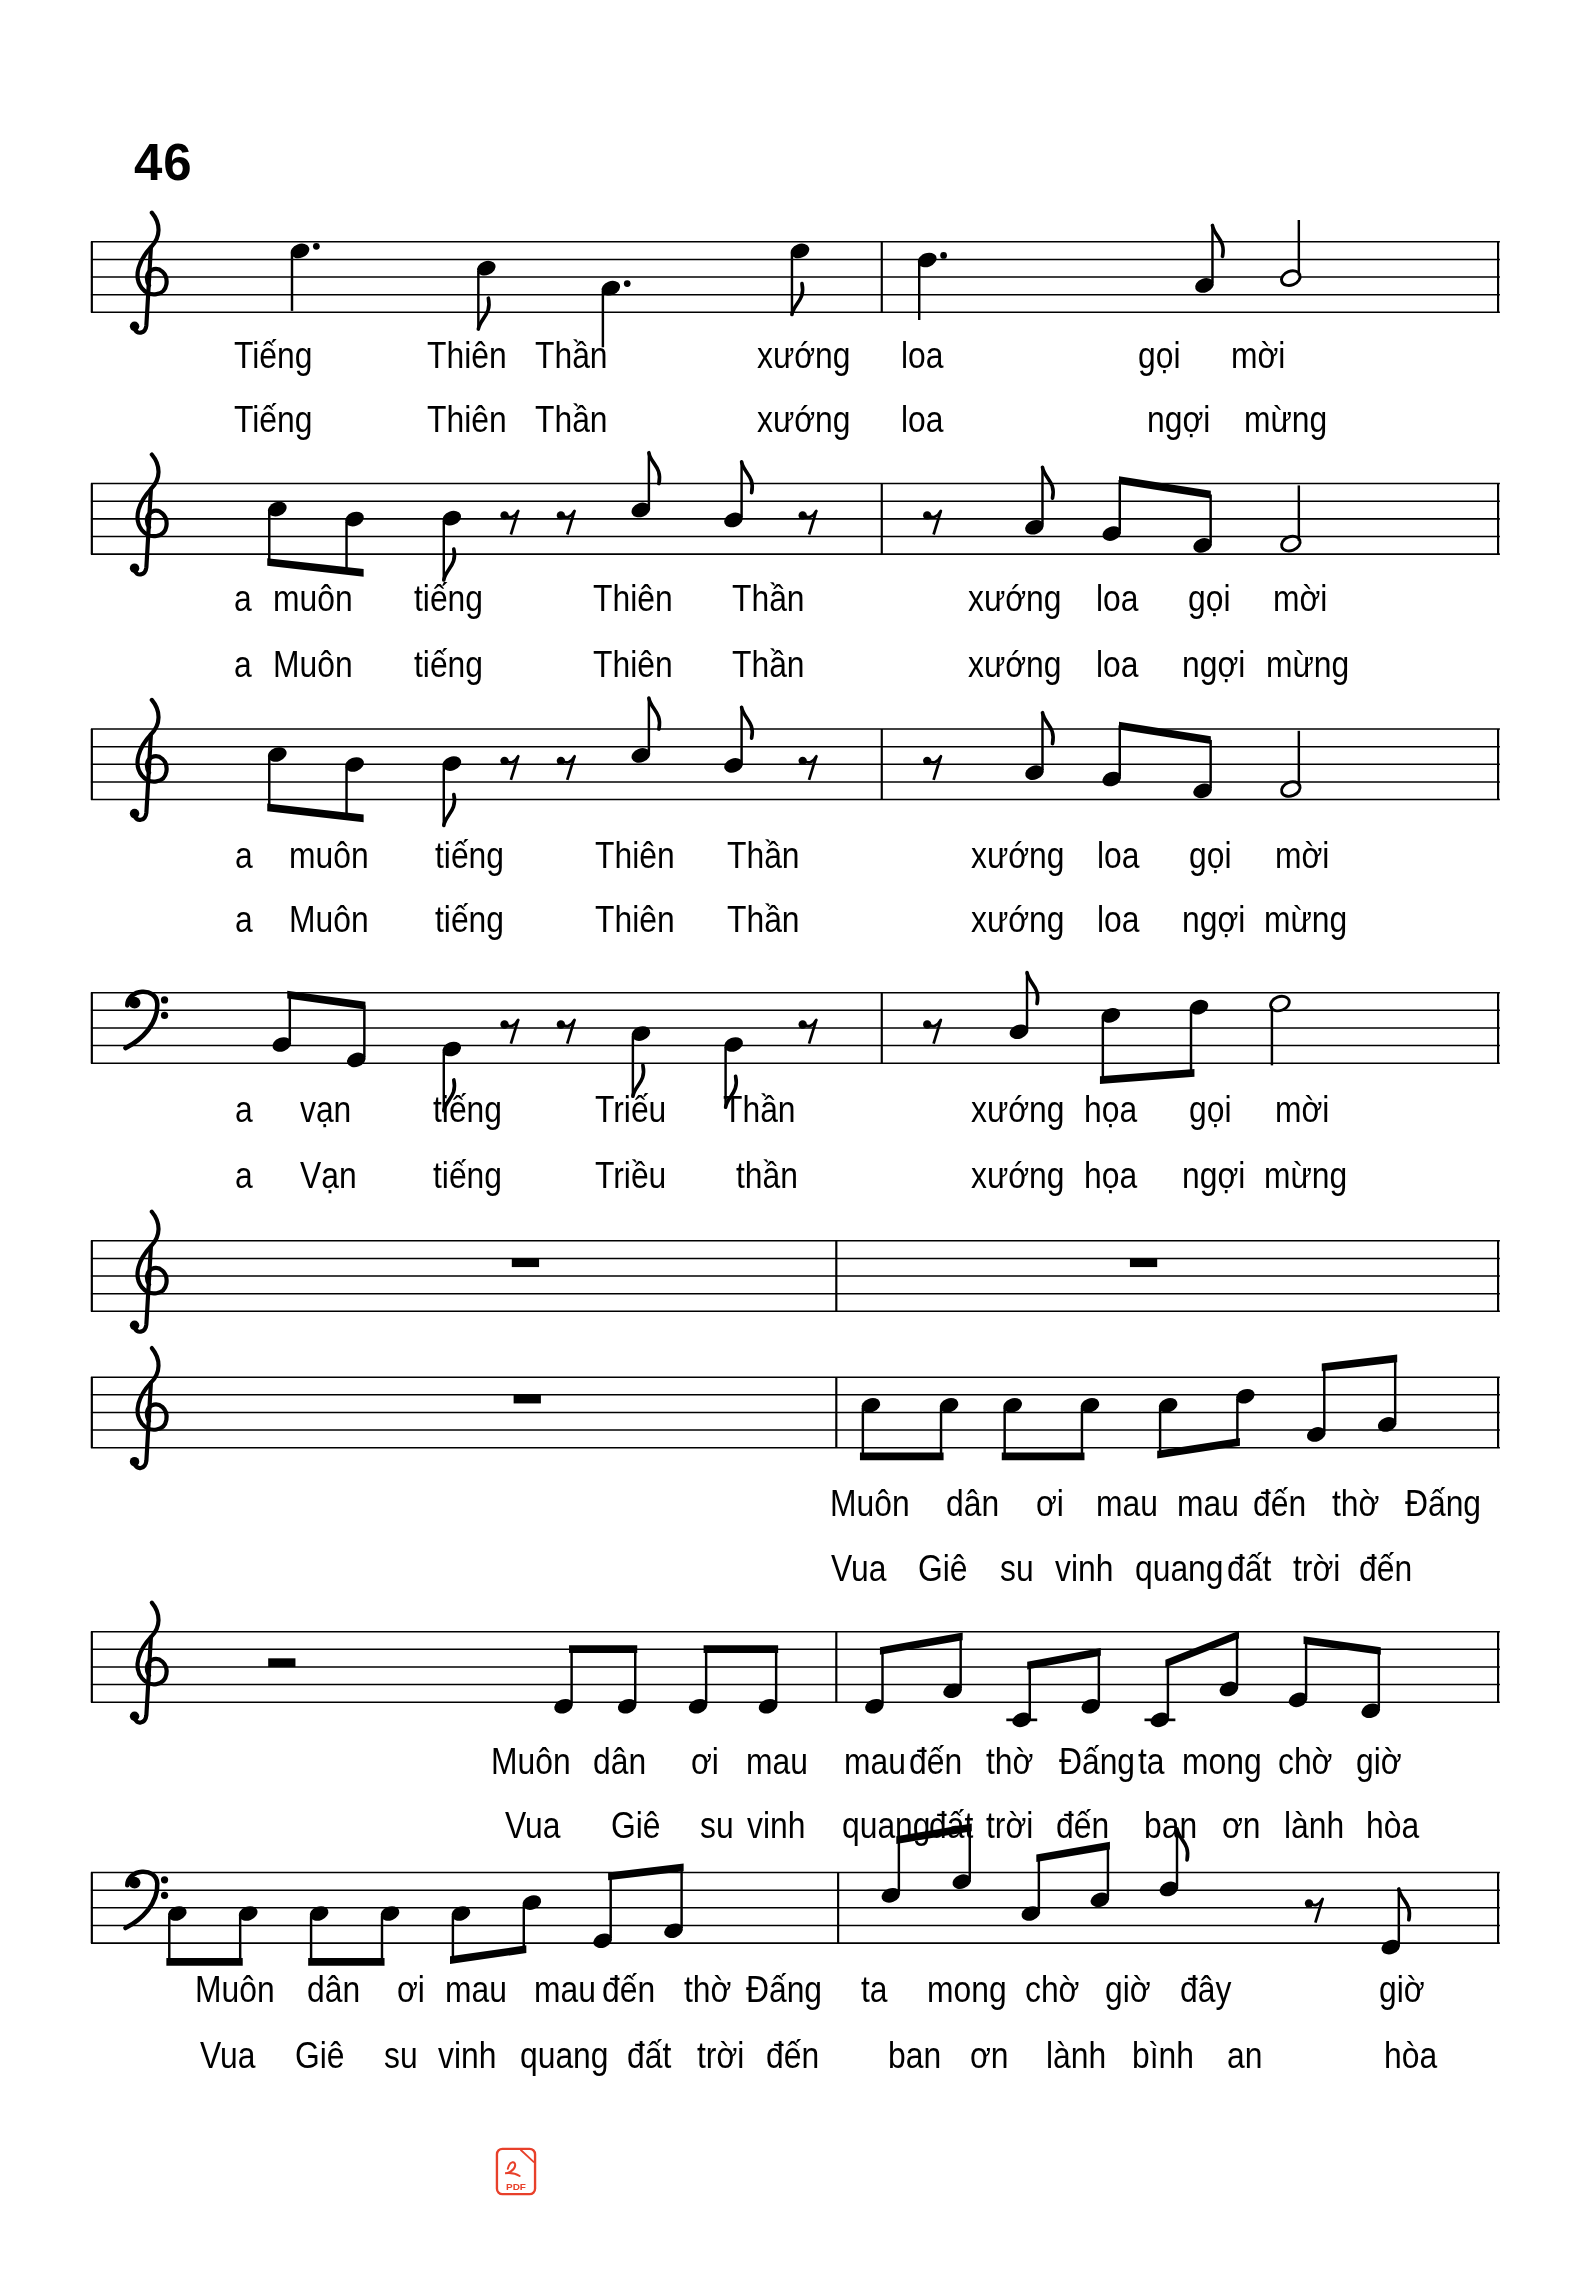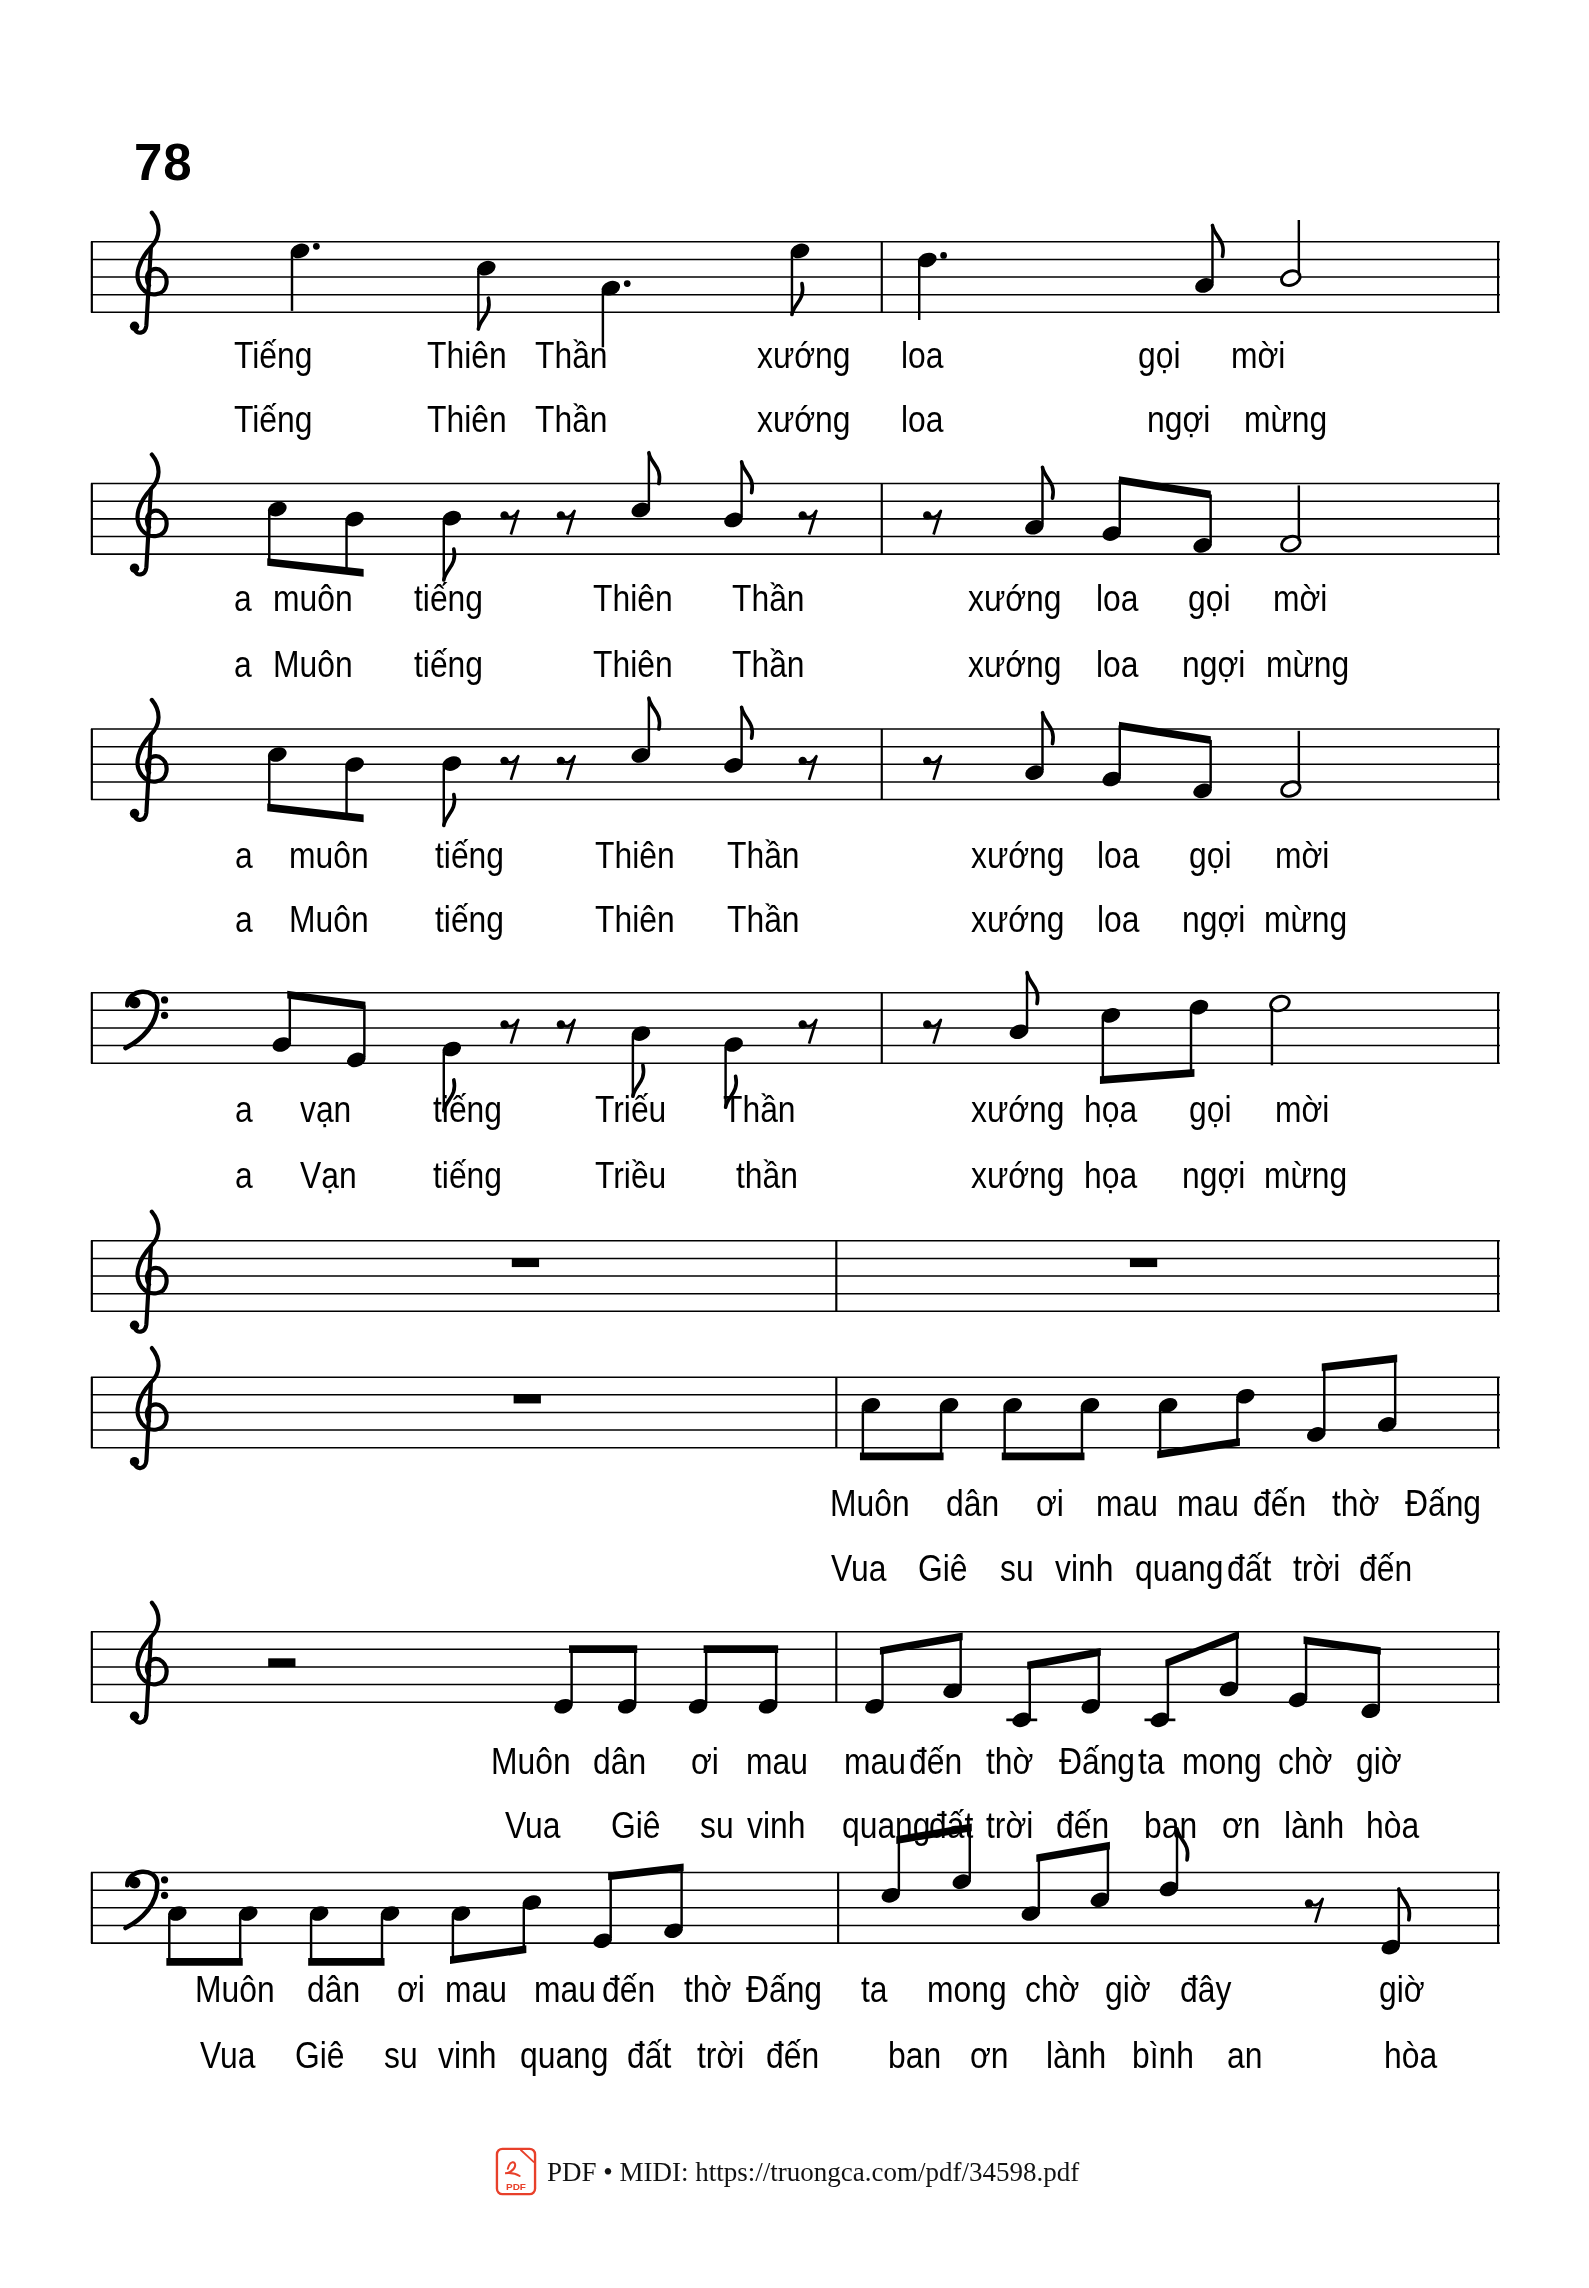--- a/index.html
+++ b/index.html
@@ -12,21 +12,21 @@
   .lyric{position:absolute;font-size:37px;white-space:pre;display:inline-block;
         transform:scaleX(.86);transform-origin:0 0;color:#000;}
   .pdf-icon{position:absolute;left:495px;top:2147px;width:42px;height:49px;}
   .footer-text{position:absolute;left:547px;top:2157px;font-family:"Liberation Serif",serif;
         font-size:27px;color:#111;text-decoration:none;}
 </style>
 </head>
 <body>
 
 <div class="page">
-  <div class="page-number">78</div>
+  <div class="page-number">46</div>
 
   <svg class="notation" viewBox="0 0 1748 2517" xmlns="http://www.w3.org/2000/svg">
       <g>
         <line x1="100" y1="266" x2="1650" y2="266" stroke="#000" stroke-width="1.7"></line>
         <line x1="100" y1="285.4" x2="1650" y2="285.4" stroke="#000" stroke-width="1.7"></line>
         <line x1="100" y1="304.8" x2="1650" y2="304.8" stroke="#000" stroke-width="1.7"></line>
         <line x1="100" y1="324.2" x2="1650" y2="324.2" stroke="#000" stroke-width="1.7"></line>
         <line x1="100" y1="343.6" x2="1650" y2="343.6" stroke="#000" stroke-width="1.7"></line>
         <line x1="101" y1="266" x2="101" y2="343.6" stroke="#000" stroke-width="2.4"></line>
         <line x1="970" y1="266" x2="970" y2="343.6" stroke="#000" stroke-width="2.4"></line>
@@ -670,15 +670,14 @@
       <span class="lyric" style="left: 1384px; top: 2035px;">hòa</span>
     </div>
 
   <svg class="pdf-icon" viewBox="0 0 46 54" xmlns="http://www.w3.org/2000/svg">
     <rect x="2" y="2" width="42" height="50" rx="6" fill="#ffffff" stroke="#e8402a" stroke-width="2.6"></rect>
     <path d="M 28,3 L 43,17" stroke="#e8402a" stroke-width="2" fill="none"></path>
     <path d="M 14,24 c 2,-9 9,-9 8,-3 c -1,5 -8,8 -11,8 c 8,-1 13,1 16,3" stroke="#e8402a" stroke-width="2.2" fill="none" stroke-linecap="round"></path>
     <text x="23" y="47" text-anchor="middle" font-size="11" font-weight="bold" fill="#e8402a" font-family="Liberation Sans, sans-serif">PDF</text>
   </svg>
 
-  <a class="footer-text">PDF • MIDI: https://truongca.com/pdf/34598.pdf</a>
 </div>
 
 
 </body></html>

